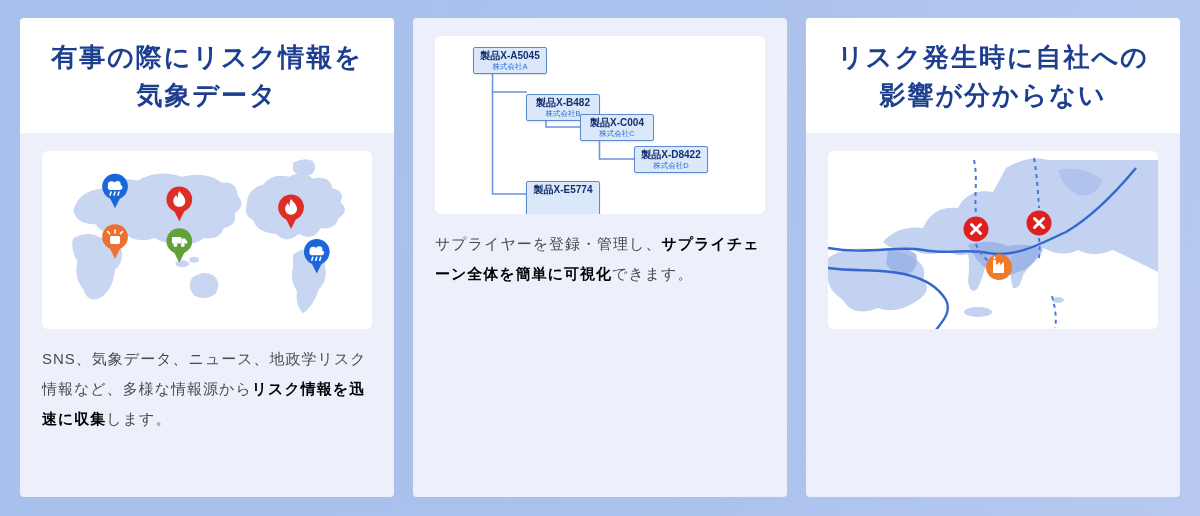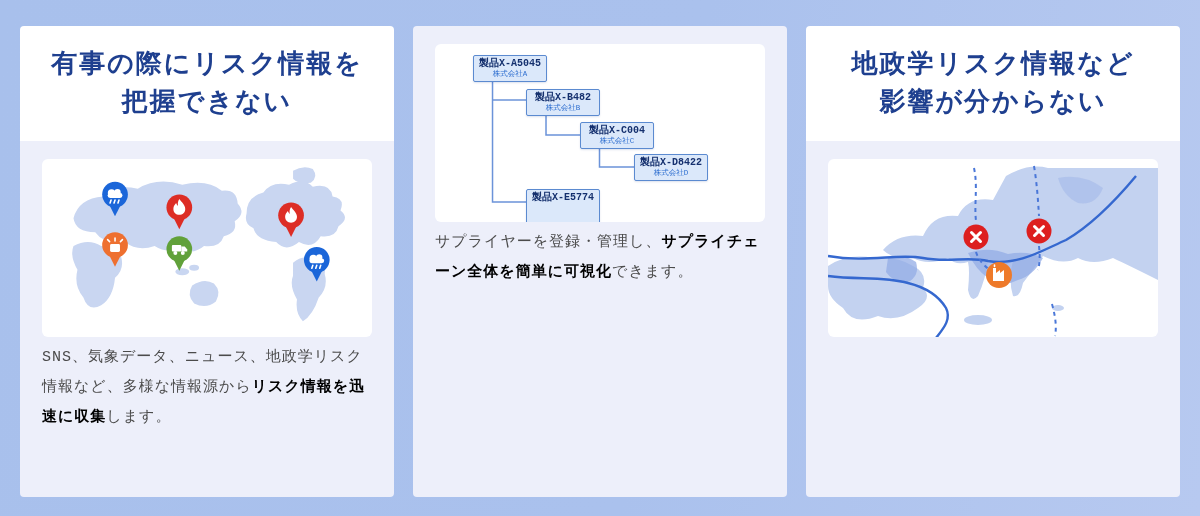--- a/index.html
+++ b/index.html
@@ -2,73 +2,73 @@
 <html><head>
 <meta charset="utf-8">
 <style>
   * { margin:0; padding:0; box-sizing:border-box; }
   html,body { width:1200px; height:516px; overflow:hidden; }
   body {
     font-family:"Liberation Sans","DejaVu Sans",sans-serif;
     background:linear-gradient(100deg,#a8c0ec 0%,#aac1ed 55%,#b7c9f0 100%);
   }
   .cards {
-    display:flex; gap:19px; padding:26px 20px 19px; height:516px;font-family:Liberation Mono, monospace;
+    display:flex; gap:19px; padding:18px 20px 19px; height:516px;
   }
   .card {
     flex:1; display:flex; flex-direction:column;
     border-radius:4px; overflow:hidden;
   }
   .card-title {
     background:#ffffff; color:#1e3f8f;
     font-weight:bold; font-size:26px; line-height:38px;
     letter-spacing:2px; text-align:center;
     height:115px; display:flex; flex-direction:column; justify-content:center;
     padding:0 6px;
   }
   .card-title span { display:block; }
   .card-body {
     background:#edeffa; flex:1; padding:18px 22px 0;
   }
   .illustration {
     background:#ffffff; border-radius:6px; height:178px;
-    position:relative; overflow:hidden; margin-bottom:6px;
+    position:relative; overflow:hidden; margin-bottom:15px;
   }
   .illustration svg { display:block; width:100%; height:100%; }
   .description {
     font-size:15px; line-height:30px; letter-spacing:1px; color:#4b4b4b;
   }
   .hl { color:#000000; font-weight:bold; }
 
   
   .tree { position:absolute; inset:0; }
   .tree svg.connectors { position:absolute; inset:0; width:100%; height:100%; }
   .tree-node {
     position:absolute; width:74px; min-height:27px;
     background:#dbe8fa; border:1px solid #5b8ad0; border-radius:2px;
     display:flex; flex-direction:column; justify-content:center; align-items:center;
     padding:2px 1px; box-shadow:0 1px 2px rgba(30,60,140,.15);
   }
   .tree-node .product { font-size:10px; font-weight:bold; color:#15306e; line-height:12px; white-space:nowrap; }
   .tree-node .company { font-size:7.5px; color:#2f6fd0; line-height:9px; white-space:nowrap; }
   .node-a { left:38px; top:11px; }
-  .node-b { left:91px; top:45px; }
+  .node-b { left:91px; top:58px; }
   .node-c { left:145px; top:78px; }
   .node-d { left:199px; top:110px; }
   .node-e { left:91px; top:145px;gap:20px; }
 </style>
 </head>
 <body>
 
 <div class="cards">
 
   <div class="card">
     <div class="card-title">
       <span>有事の際にリスク情報を</span>
-      <span>把握できない</span>
+      <span>気象データ</span>
     </div>
     <div class="card-body">
       <div class="illustration">
         <svg viewBox="0 0 330 180" preserveAspectRatio="xMidYMid meet">
           <g fill="#c9d6f1">
 
             <path d="M30,60 Q35,40 60,38 Q70,25 95,30 Q115,18 140,26 Q165,20 180,32 Q195,30 196,45 Q205,55 193,63 Q196,75 182,78 Q178,90 162,88 Q150,98 138,90 Q125,96 112,88 Q95,94 82,84 Q60,86 52,74 Q32,74 30,60 Z"></path>
 
             <path d="M30,88 Q45,80 58,88 Q75,86 78,98 Q82,112 72,120 Q70,140 58,148 Q45,155 40,140 Q30,128 34,112 Q26,98 30,88 Z"></path>
 
@@ -178,21 +178,21 @@
         </div>
       </div>
       <p class="description">
         <span>サプライヤーを登録・管理し、</span><span class="hl">サプライチェーン全体を簡単に可視化</span><span>できます。</span>
       </p>
     </div>
   </div>
 
   <div class="card">
     <div class="card-title">
-      <span>地政学リスク情報など</span>
+      <span>リスク発生時に自社への</span>
       <span>影響が分からない</span>
     </div>
     <div class="card-body">
       <div class="illustration">
         <svg viewBox="0 0 330 180" preserveAspectRatio="xMidYMid slice">
 
           <path fill="#c3d2f0" d="M55,92 Q70,75 95,78 Q105,55 130,58 Q140,38 165,42 L178,18 Q200,5 220,10 L330,10 L330,122 Q300,107 285,100 Q265,108 250,100 Q235,108 215,98 Q205,112 195,125 Q192,140 185,138 Q180,122 185,102 Q175,112 160,102 Q158,120 150,138 Q143,146 140,132 Q142,112 140,104 Q128,108 120,100 Q100,108 85,100 Q65,102 55,92 Z"></path>
 
           <path fill="#c3d2f0" d="M0,108 Q20,95 45,100 Q70,98 85,108 Q100,115 95,130 Q105,140 90,150 Q70,165 50,158 Q25,168 15,150 Q0,140 0,128 Z"></path>
 

